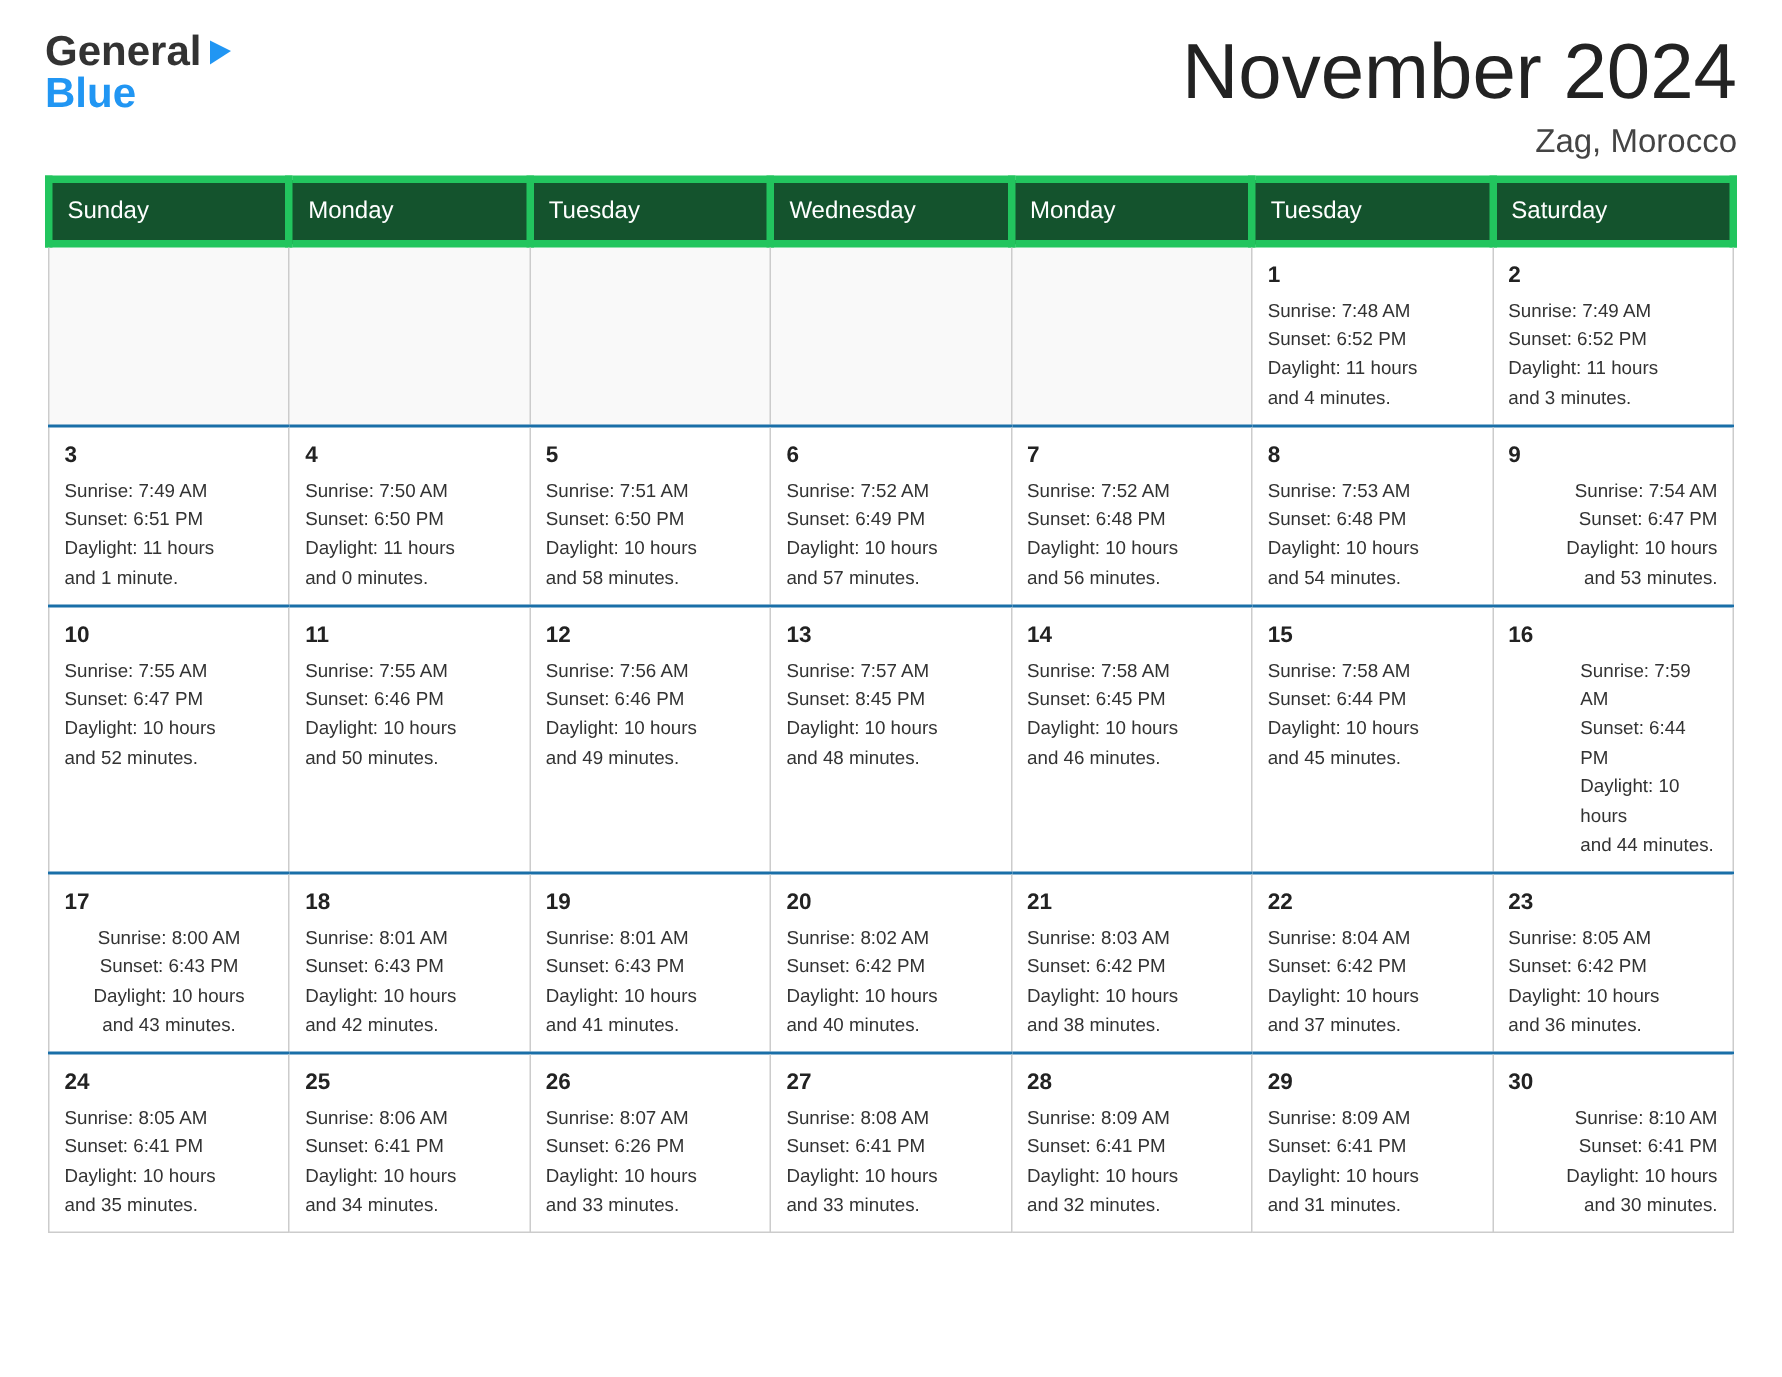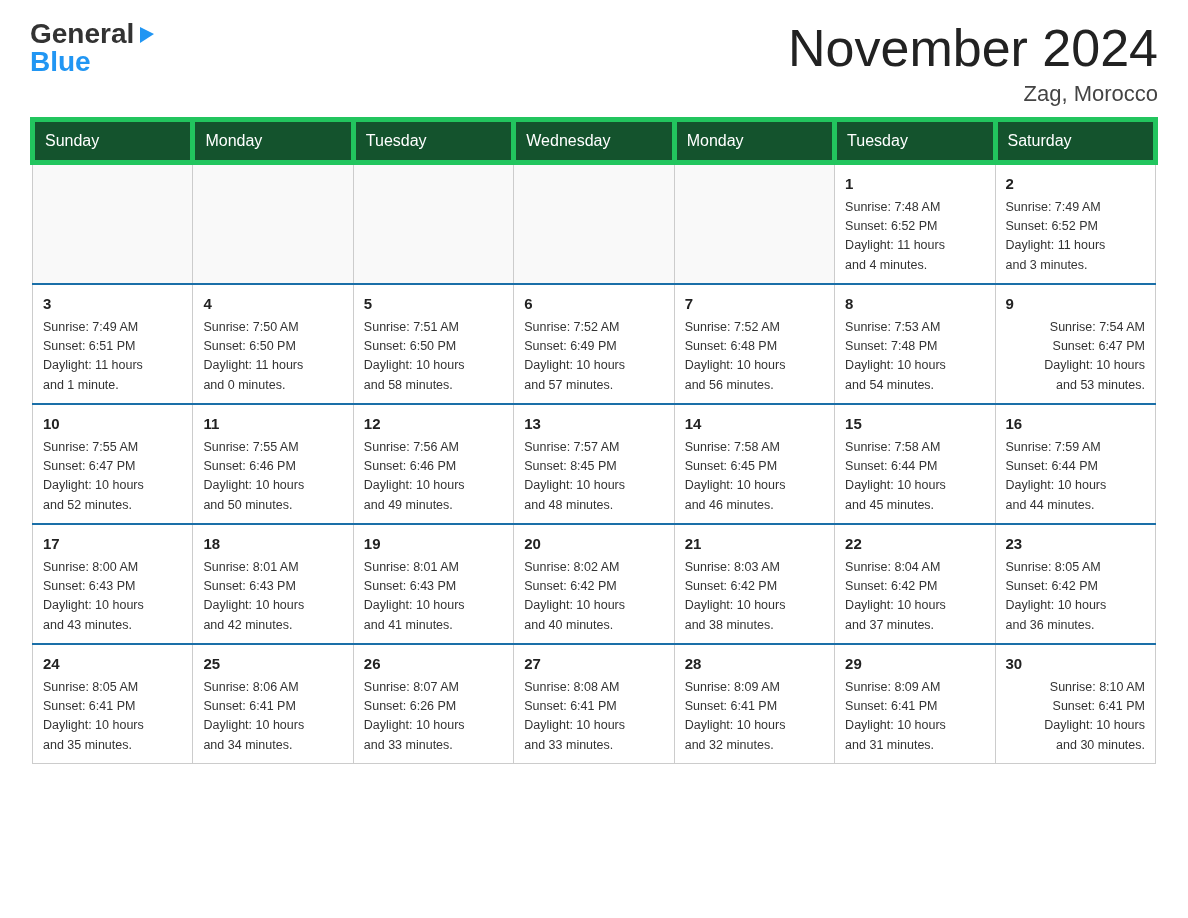--- a/index.html
+++ b/index.html
@@ -184,21 +184,21 @@
         <td>
           <span class="day-number">7</span>
           <div class="day-info" style="white-space: pre-line;">Sunrise: 7:52 AM
 Sunset: 6:48 PM
 Daylight: 10 hours
 and 56 minutes.</div>
         </td>
         <td>
           <span class="day-number">8</span>
           <div class="day-info" style="white-space: pre-line;">Sunrise: 7:53 AM
-Sunset: 7:48 PM
+Sunset: 6:48 PM
 Daylight: 10 hours
 and 54 minutes.</div>
         </td>
         <td>
           <span class="day-number">9</span>
           <div class="day-info" style="white-space: pre-line; text-align: right;">Sunrise: 7:54 AM
 Sunset: 6:47 PM
 Daylight: 10 hours
 and 53 minutes.</div>
         </td>
@@ -241,30 +241,30 @@
         </td>
         <td>
           <span class="day-number">15</span>
           <div class="day-info" style="white-space: pre-line;">Sunrise: 7:58 AM
 Sunset: 6:44 PM
 Daylight: 10 hours
 and 45 minutes.</div>
         </td>
         <td>
           <span class="day-number">16</span>
-          <div class="day-info" style="white-space: pre-line;">Sunrise: 7:59 AM
+          <div class="day-info" style="white-space: pre-line; margin-left: 48px;">Sunrise: 7:59 AM
 Sunset: 6:44 PM
 Daylight: 10 hours
 and 44 minutes.</div>
         </td>
       </tr>
       <tr>
         <td>
           <span class="day-number">17</span>
-          <div class="day-info" style="white-space: pre-line;">Sunrise: 8:00 AM
+          <div class="day-info" style="white-space: pre-line; text-align: center;">Sunrise: 8:00 AM
 Sunset: 6:43 PM
 Daylight: 10 hours
 and 43 minutes.</div>
         </td>
         <td>
           <span class="day-number">18</span>
           <div class="day-info" style="white-space: pre-line;">Sunrise: 8:01 AM
 Sunset: 6:43 PM
 Daylight: 10 hours
 and 42 minutes.</div>

